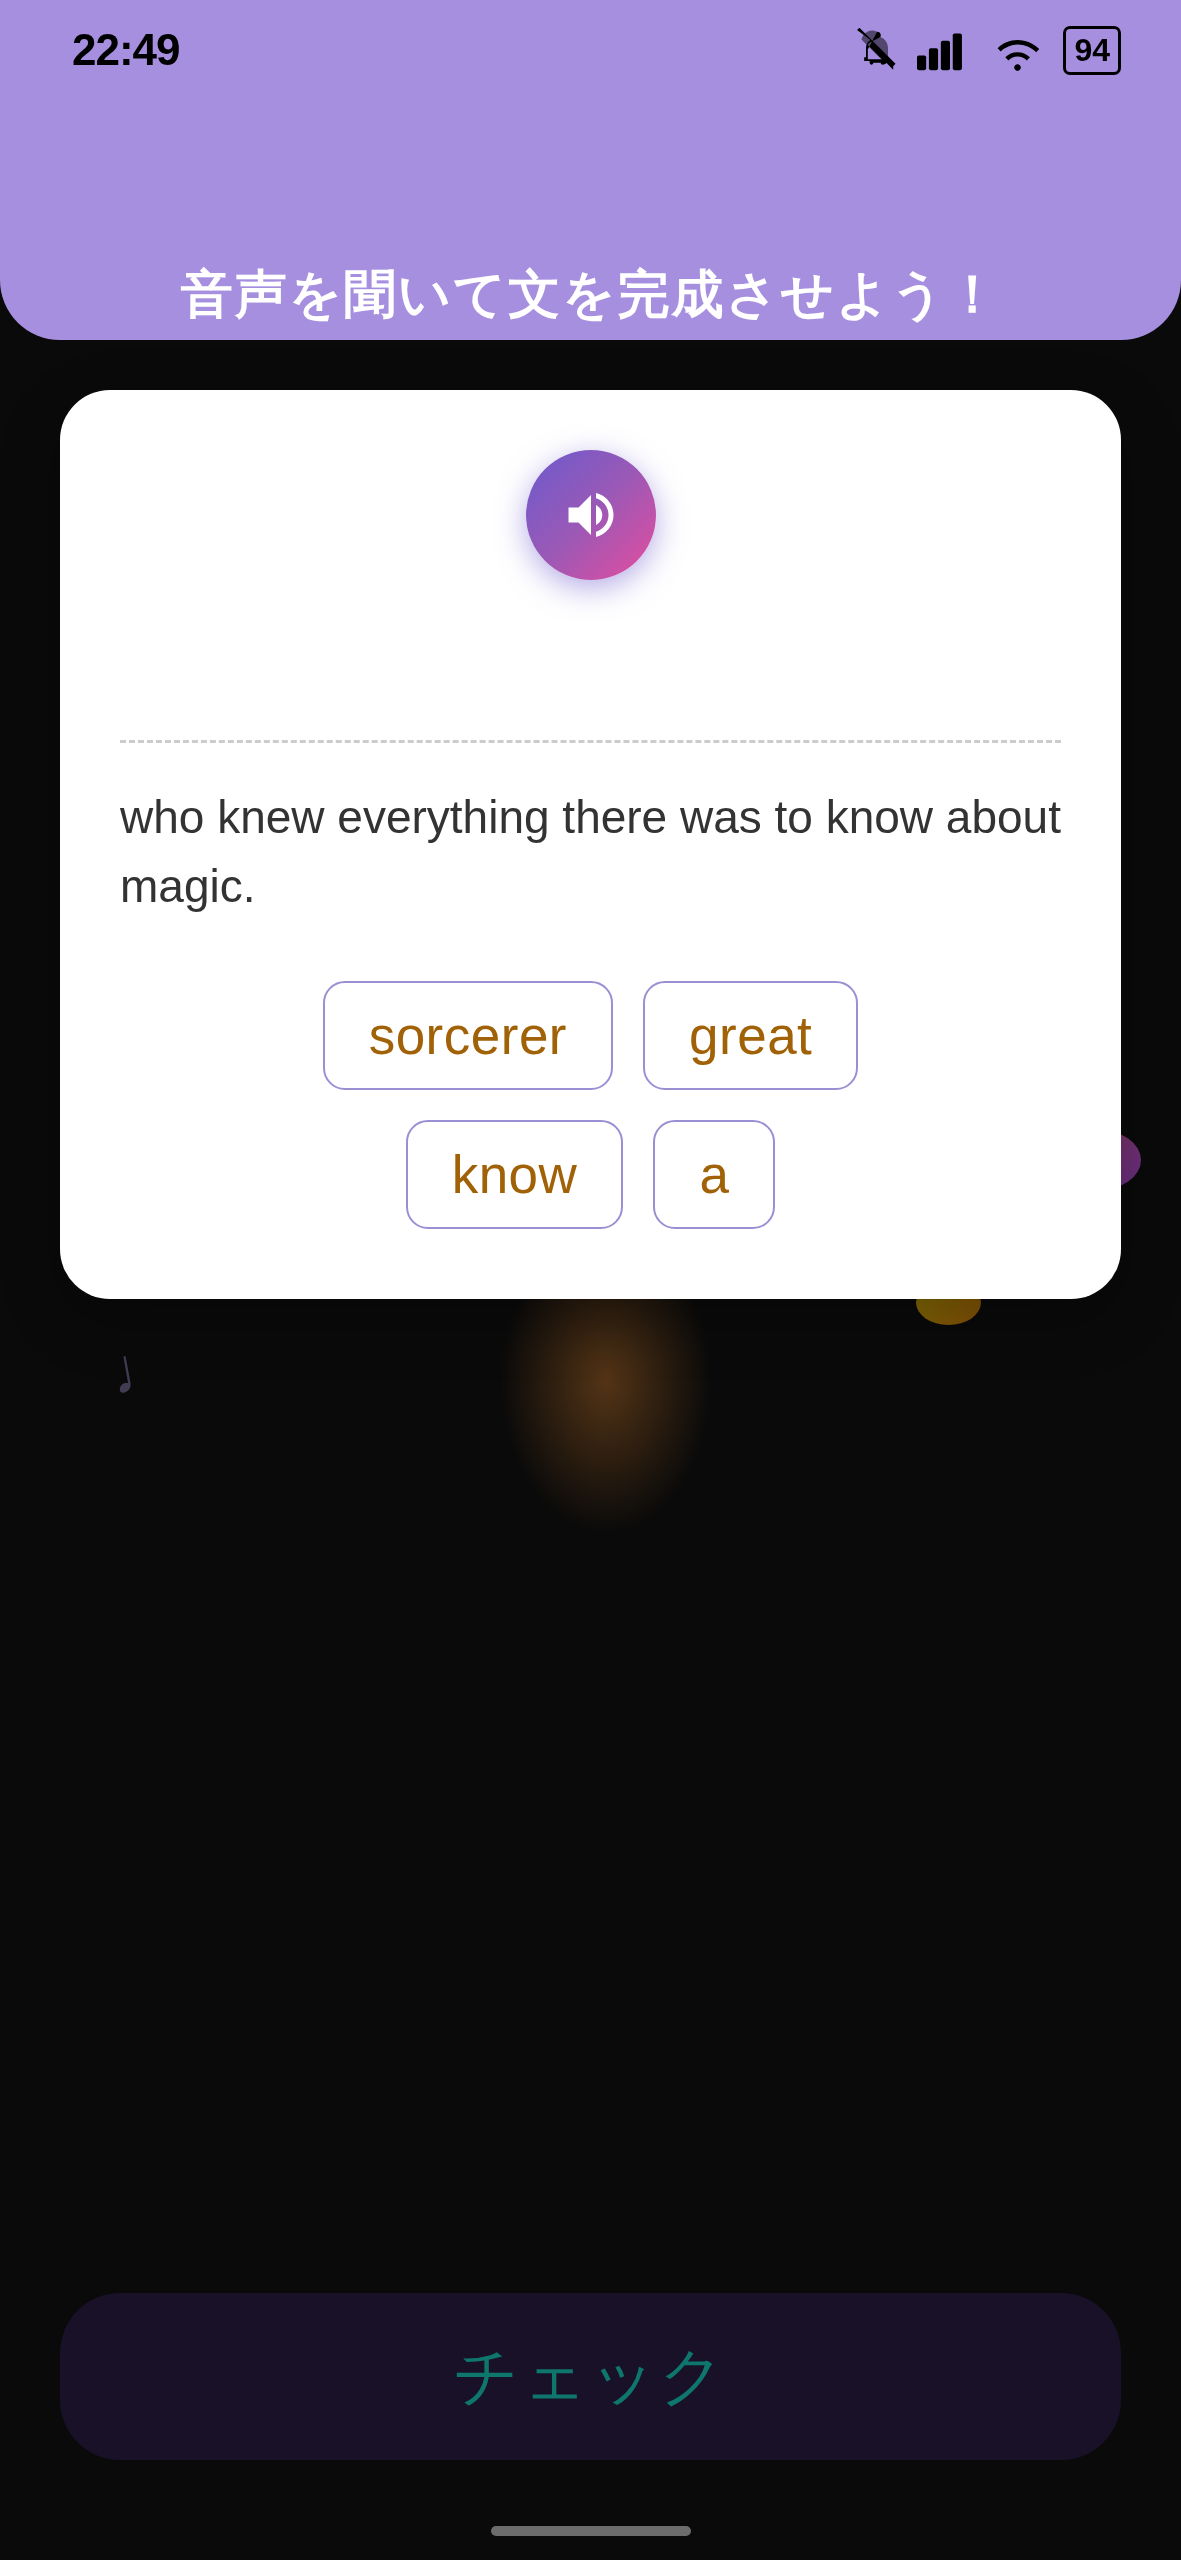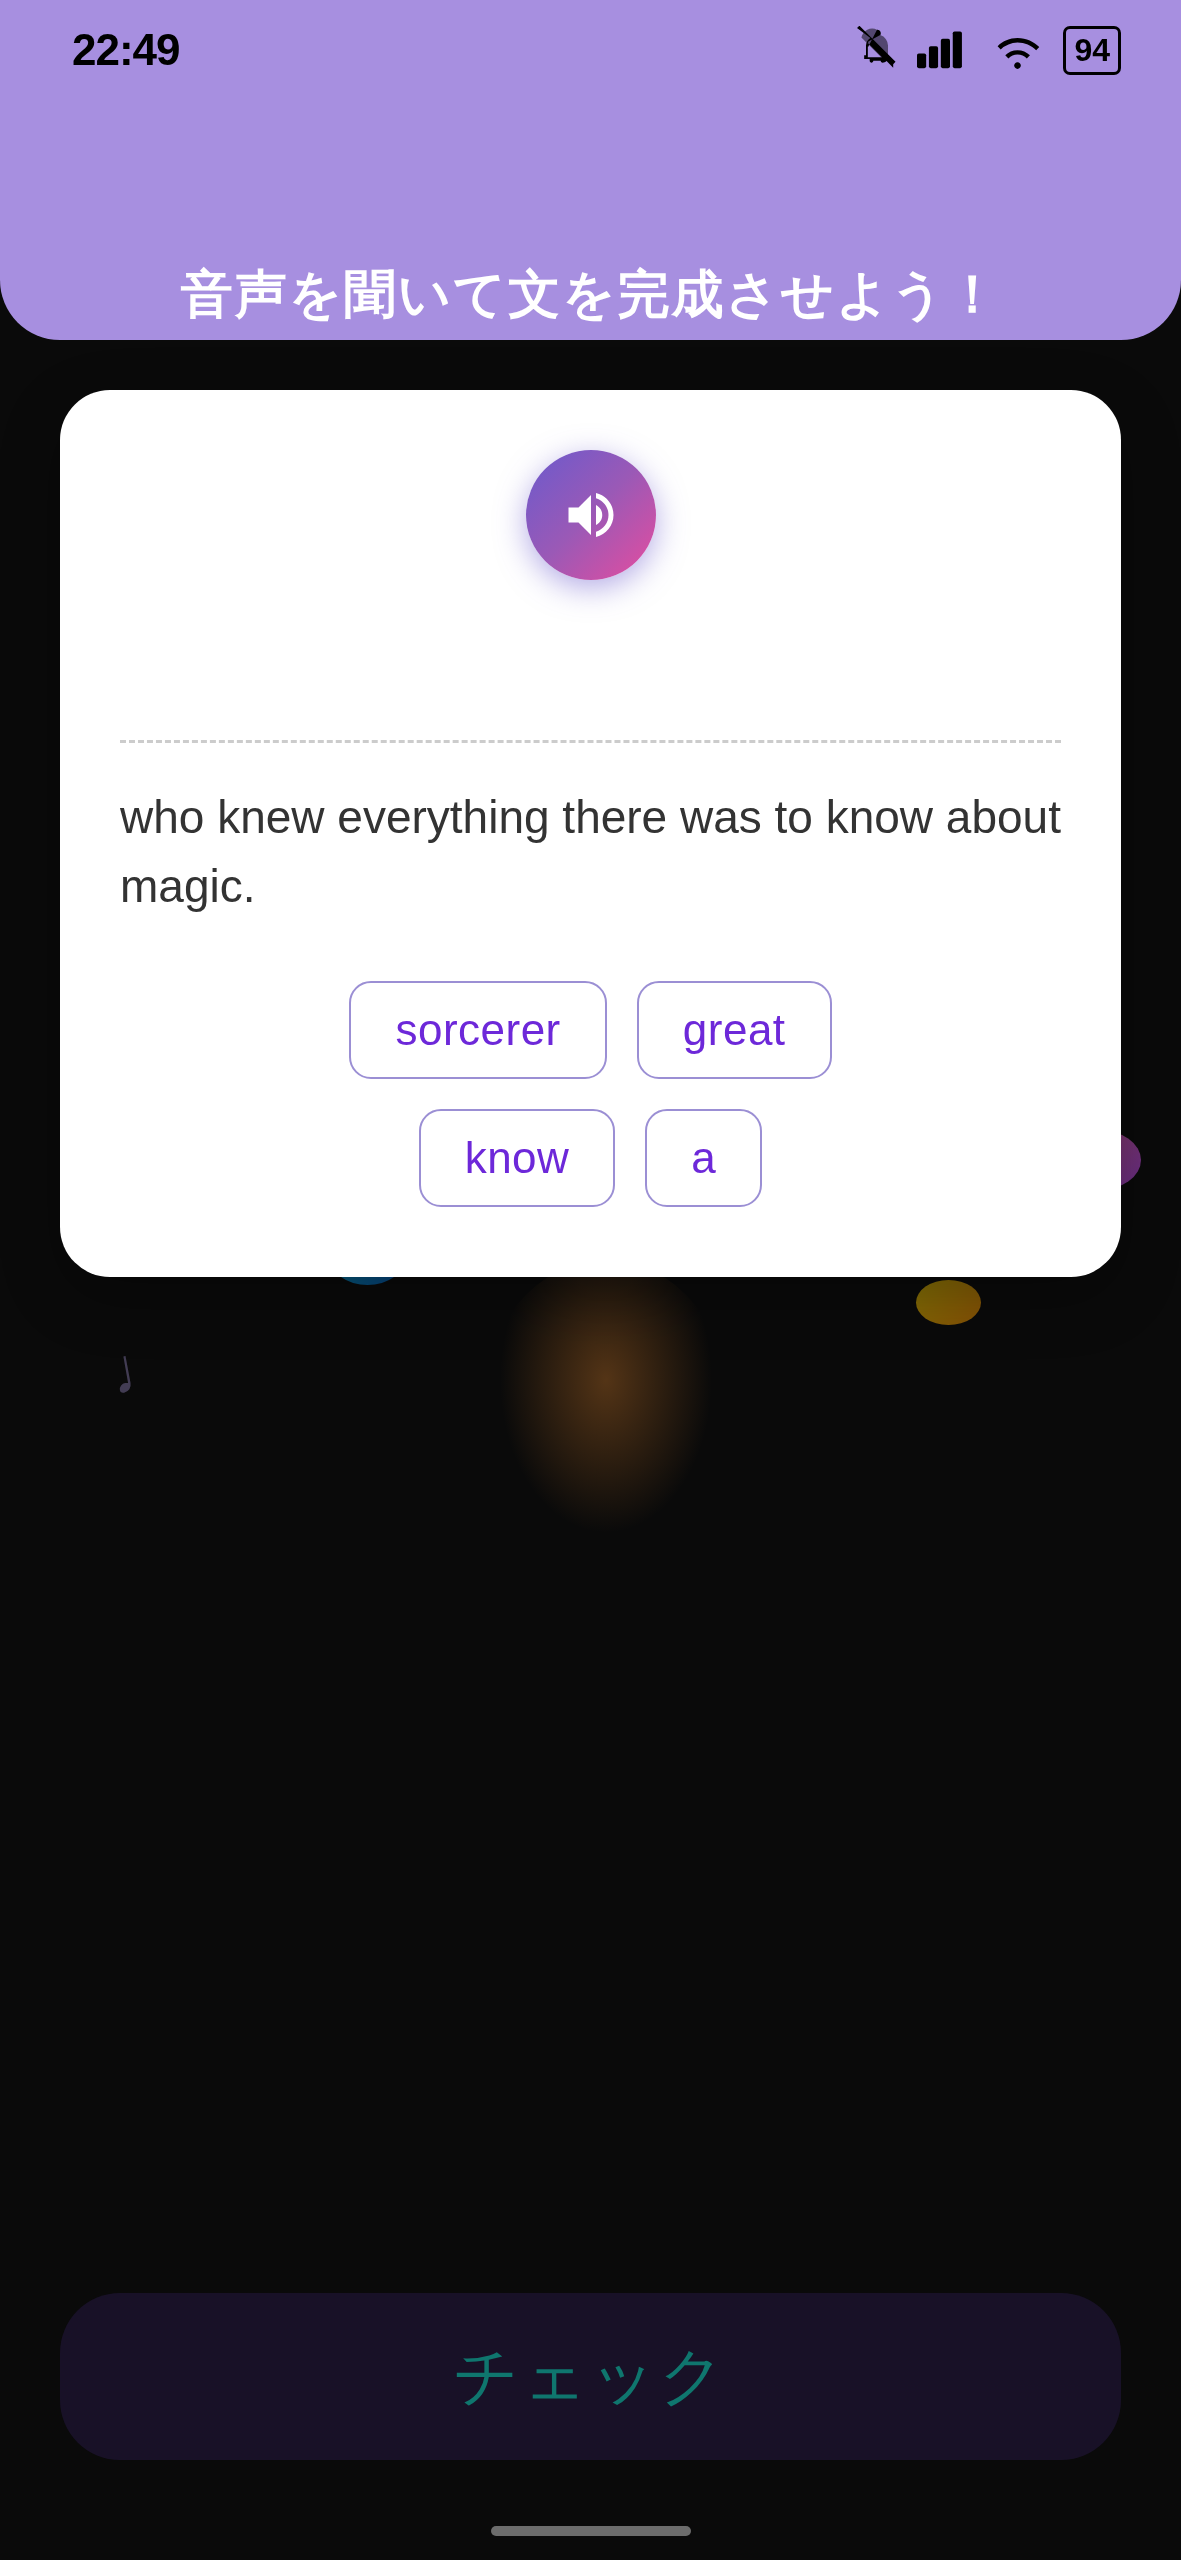--- a/index.html
+++ b/index.html
@@ -32,21 +32,21 @@
     .status-time {
       font-size: 44px;
       font-weight: 600;
       color: #000;
       letter-spacing: -1px;
       margin-left: 12px;
     }
 
     .status-icons {
       display: flex;
-      align-items: flex-start;
+      align-items: center;
       gap: 18px;
     }
 
     .status-icons svg {
       fill: #000;
     }
 
     
     .header {
       position: absolute;
@@ -216,22 +216,22 @@
       display: flex;
       gap: 30px;
       justify-content: center;
     }
 
     .word-btn {
       border: 2.5px solid #9b8fd4;
       background: #fff;
       border-radius: 22px;
       padding: 22px 44px;
-      font-size: 44px;
-      color: #6d28d9;
+      font-size: 53px;
+      color: #a16207;
       cursor: pointer;
       font-family: inherit;
       letter-spacing: 0.5px;
       transition: background 0.15s;
     }
 
     
     .bottom-area {
       position: absolute;
       bottom: 100px;

